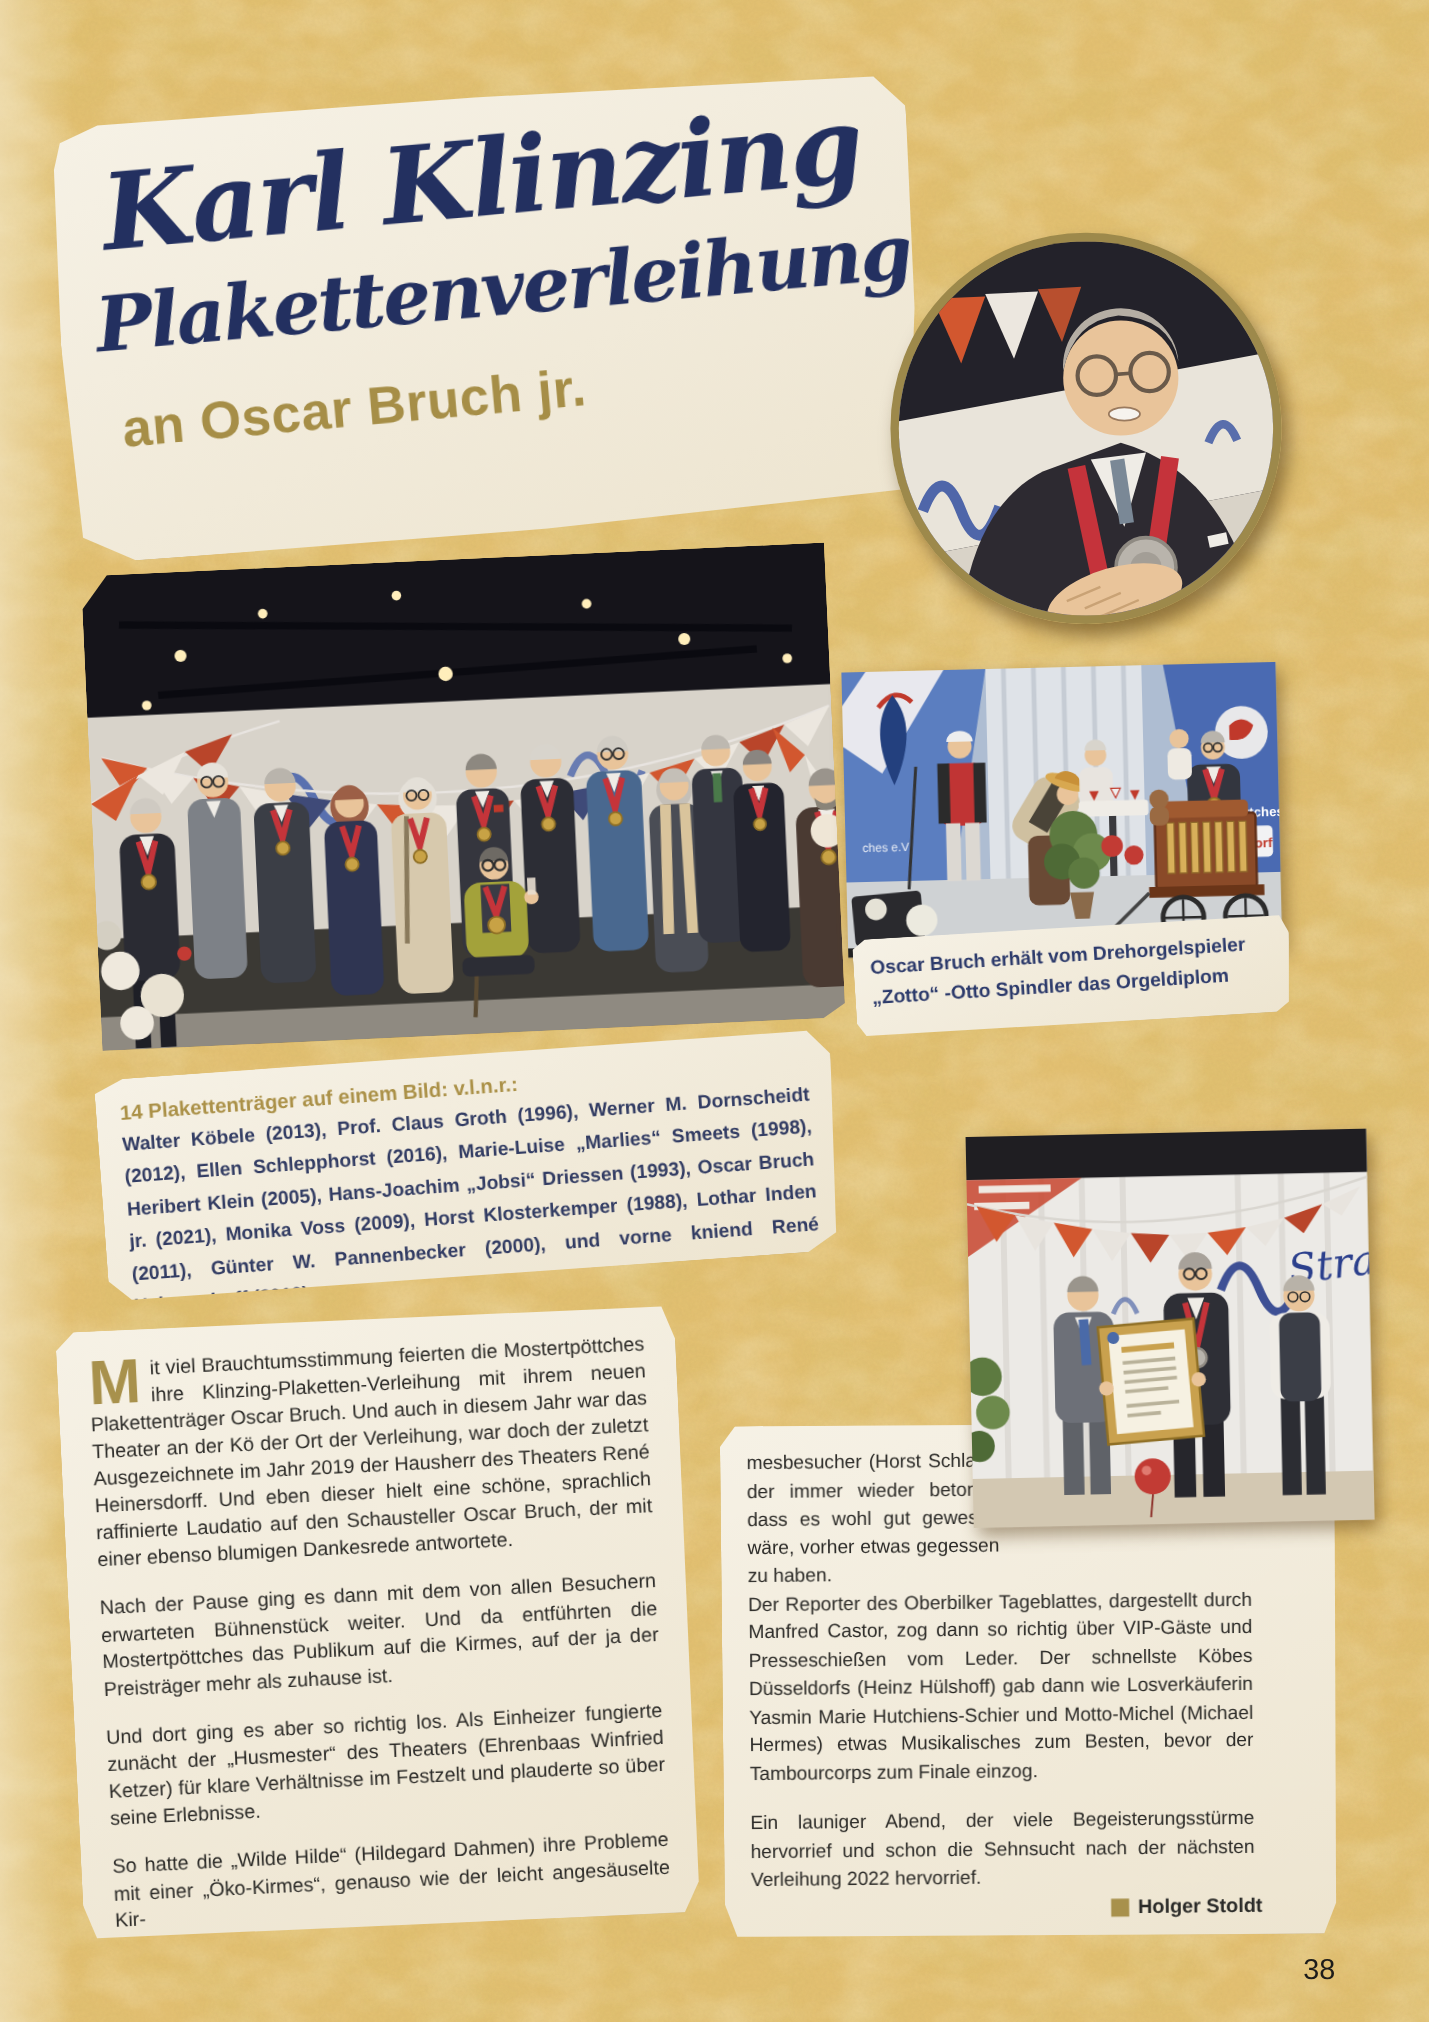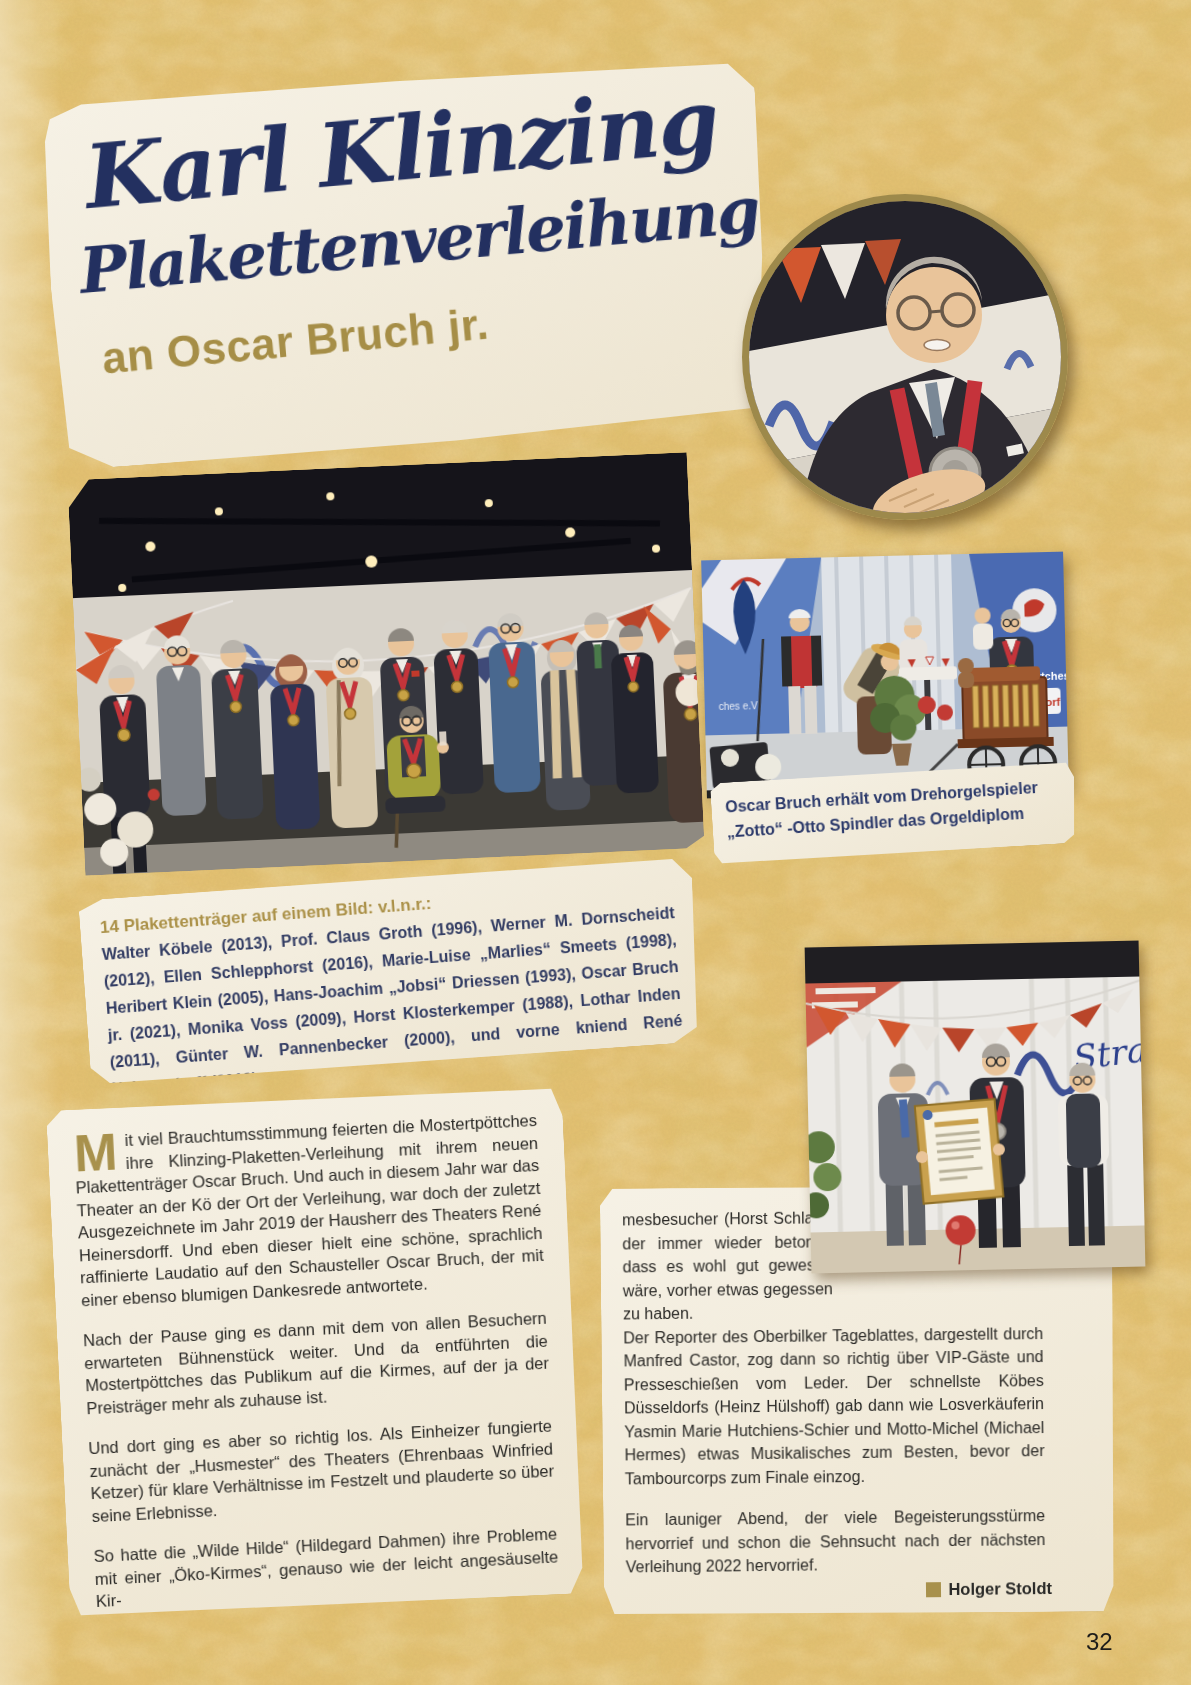--- a/index.html
+++ b/index.html
@@ -515,13 +515,13 @@
 <div class="card shadowed body-text" id="right-card">
   <p class="narrow">mesbesucher (Horst Schlag), der immer wieder betonte, dass es wohl gut gewesen wäre, vorher etwas gegessen zu haben.</p>
   <p class="joined">Der Reporter des Oberbilker Tageblattes, dargestellt durch Manfred Castor, zog dann so richtig über VIP-Gäste und Presseschießen vom Leder. Der schnellste Köbes Düsseldorfs (Heinz Hülshoff) gab dann wie Losverkäuferin Yasmin Marie Hutchiens-Schier und Motto-Michel (Michael Hermes) etwas Musikalisches zum Besten, bevor der Tambourcorps zum Finale einzog.</p>
   <p>Ein launiger Abend, der viele Begeisterungsstürme hervorrief und schon die Sehnsucht nach der nächsten Verleihung 2022 hervorrief.</p>
   <div class="author-line">
     <span class="author-square"></span>
     <span>Holger Stoldt</span>
   </div>
 </div>
 
-<div class="abs" id="page-num">32</div>
+<div class="abs" id="page-num">38</div>
 
 </body></html>

